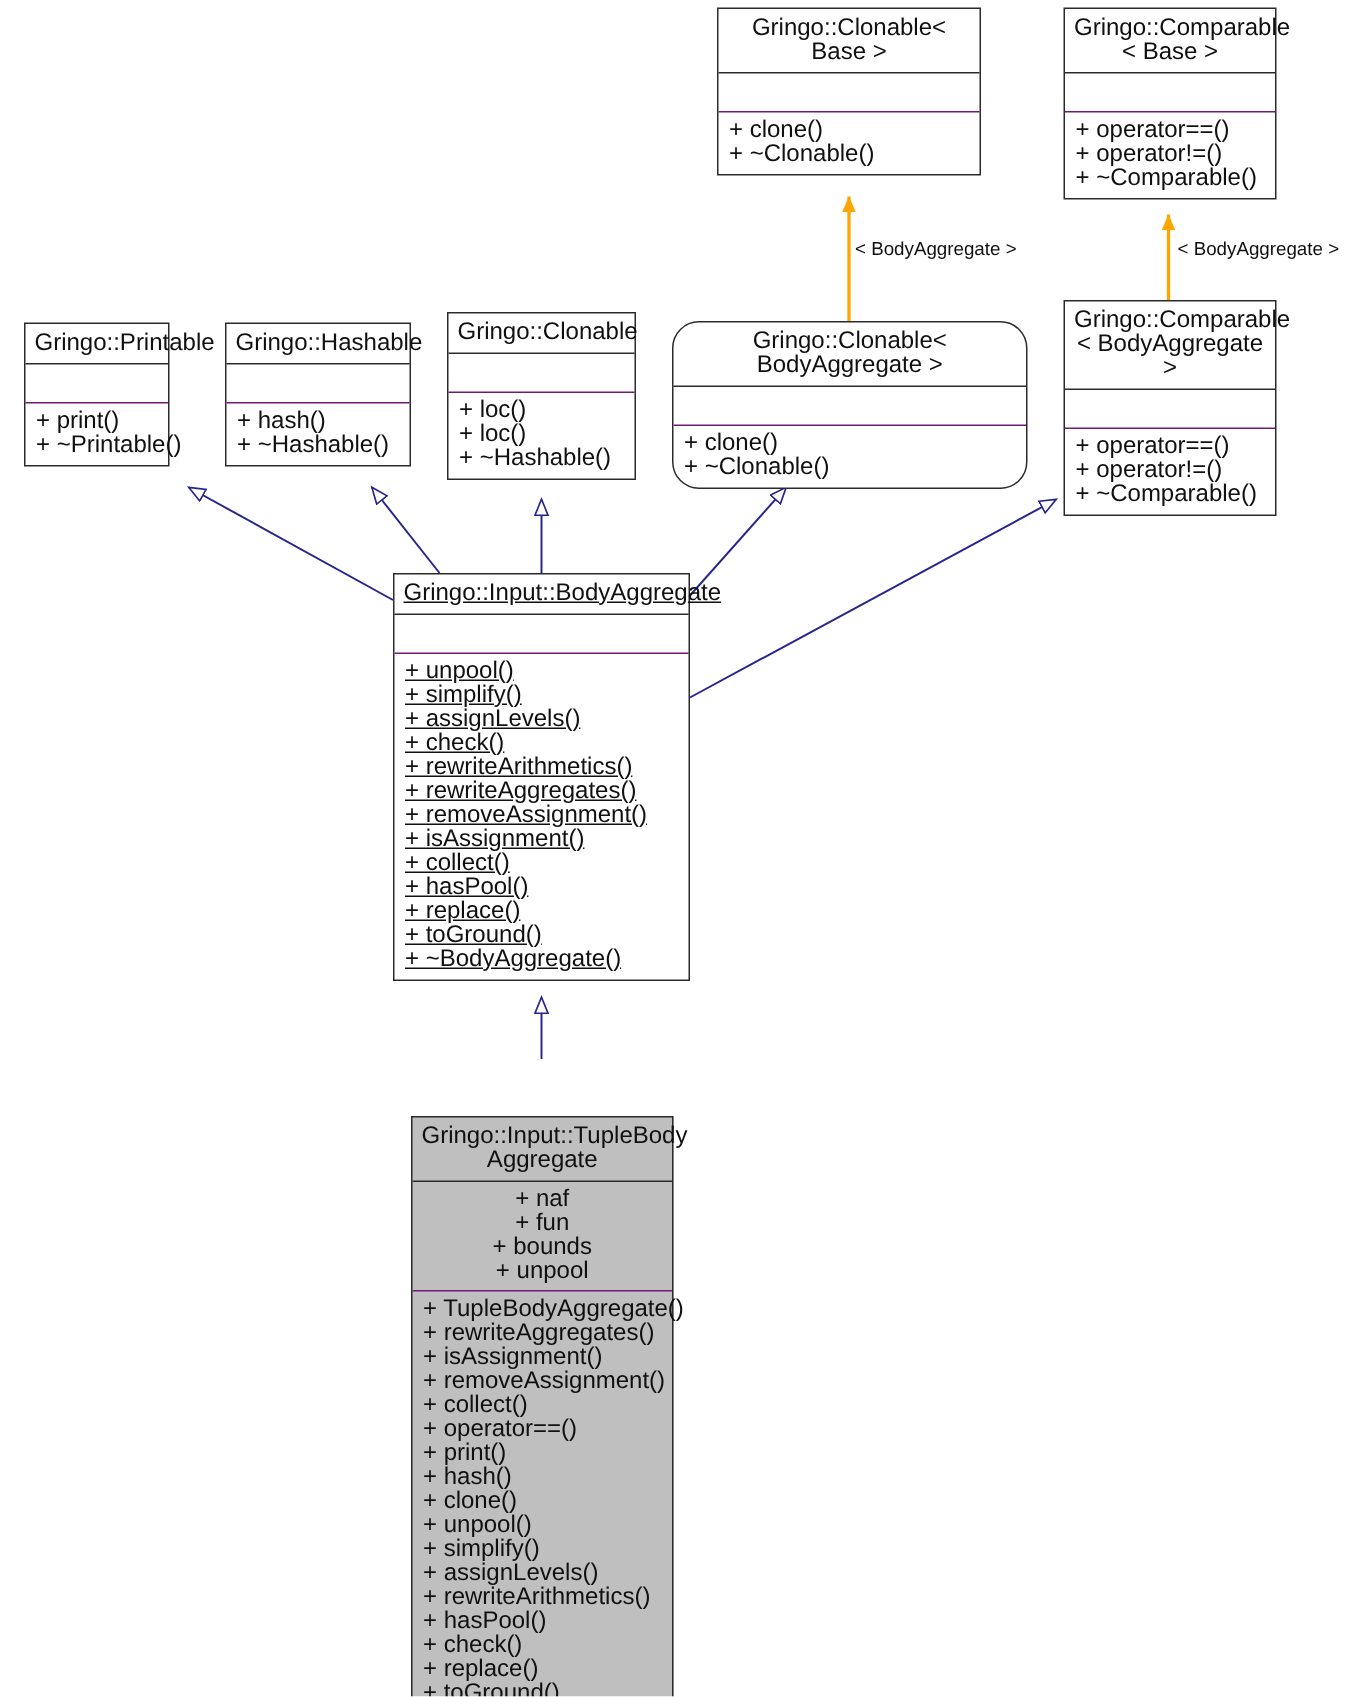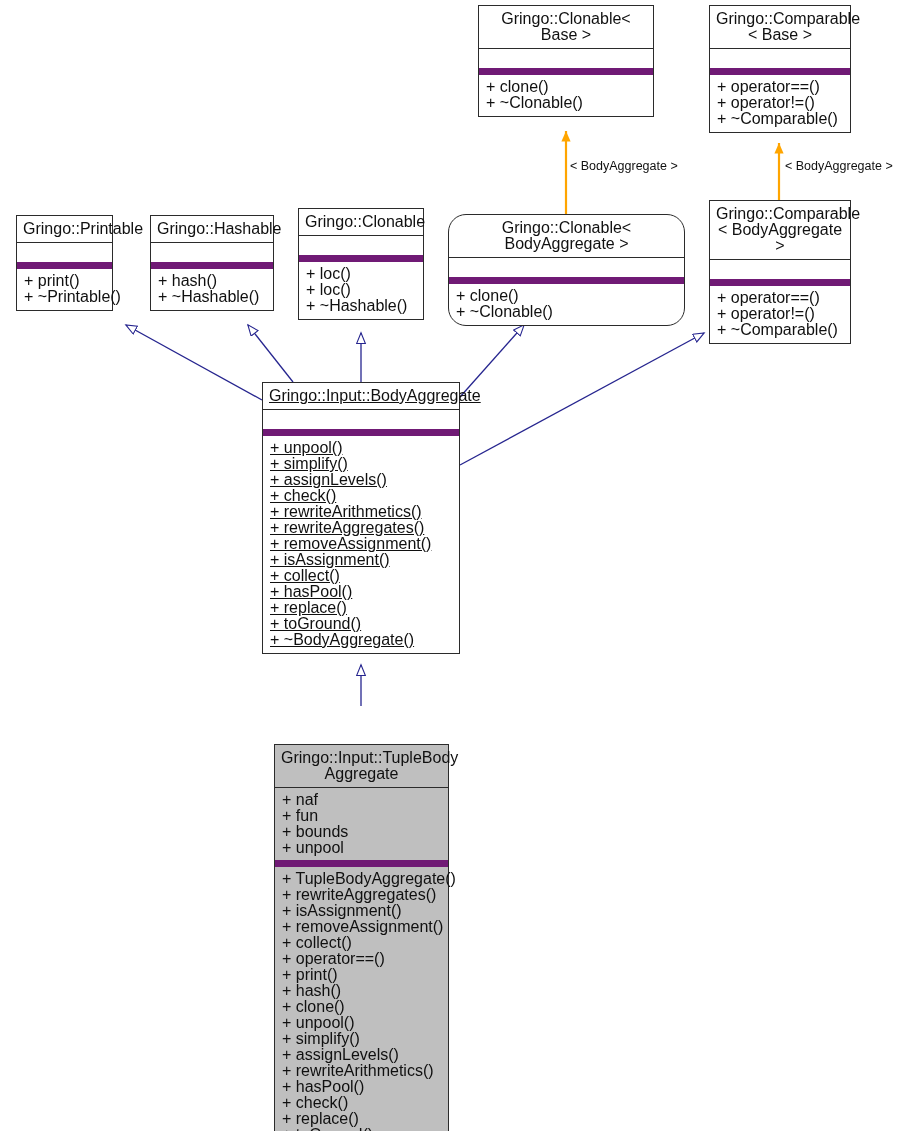--- a/index.html
+++ b/index.html
@@ -40,23 +40,24 @@
   }
   .uml-title {
     box-sizing: border-box;
     text-align: center;
     padding: 5px 6px 5px 6px;
     border-bottom: 1px solid #2b2b2b;
     white-space: pre-line;
   }
   .uml-attrs {
     box-sizing: border-box;
-    border-bottom: 7px solid #701a75;
+    border-bottom: 1px solid #701a75;
     padding: 4px 7px 4px 7px;
     min-height: 18px;
+    text-align: center;
   }
   .uml-attrs.empty {
     padding: 0;
     height: 26px;
   }
   .uml-ops {
     box-sizing: border-box;
     padding: 4px 7px 5px 7px;
   }
   .member {

